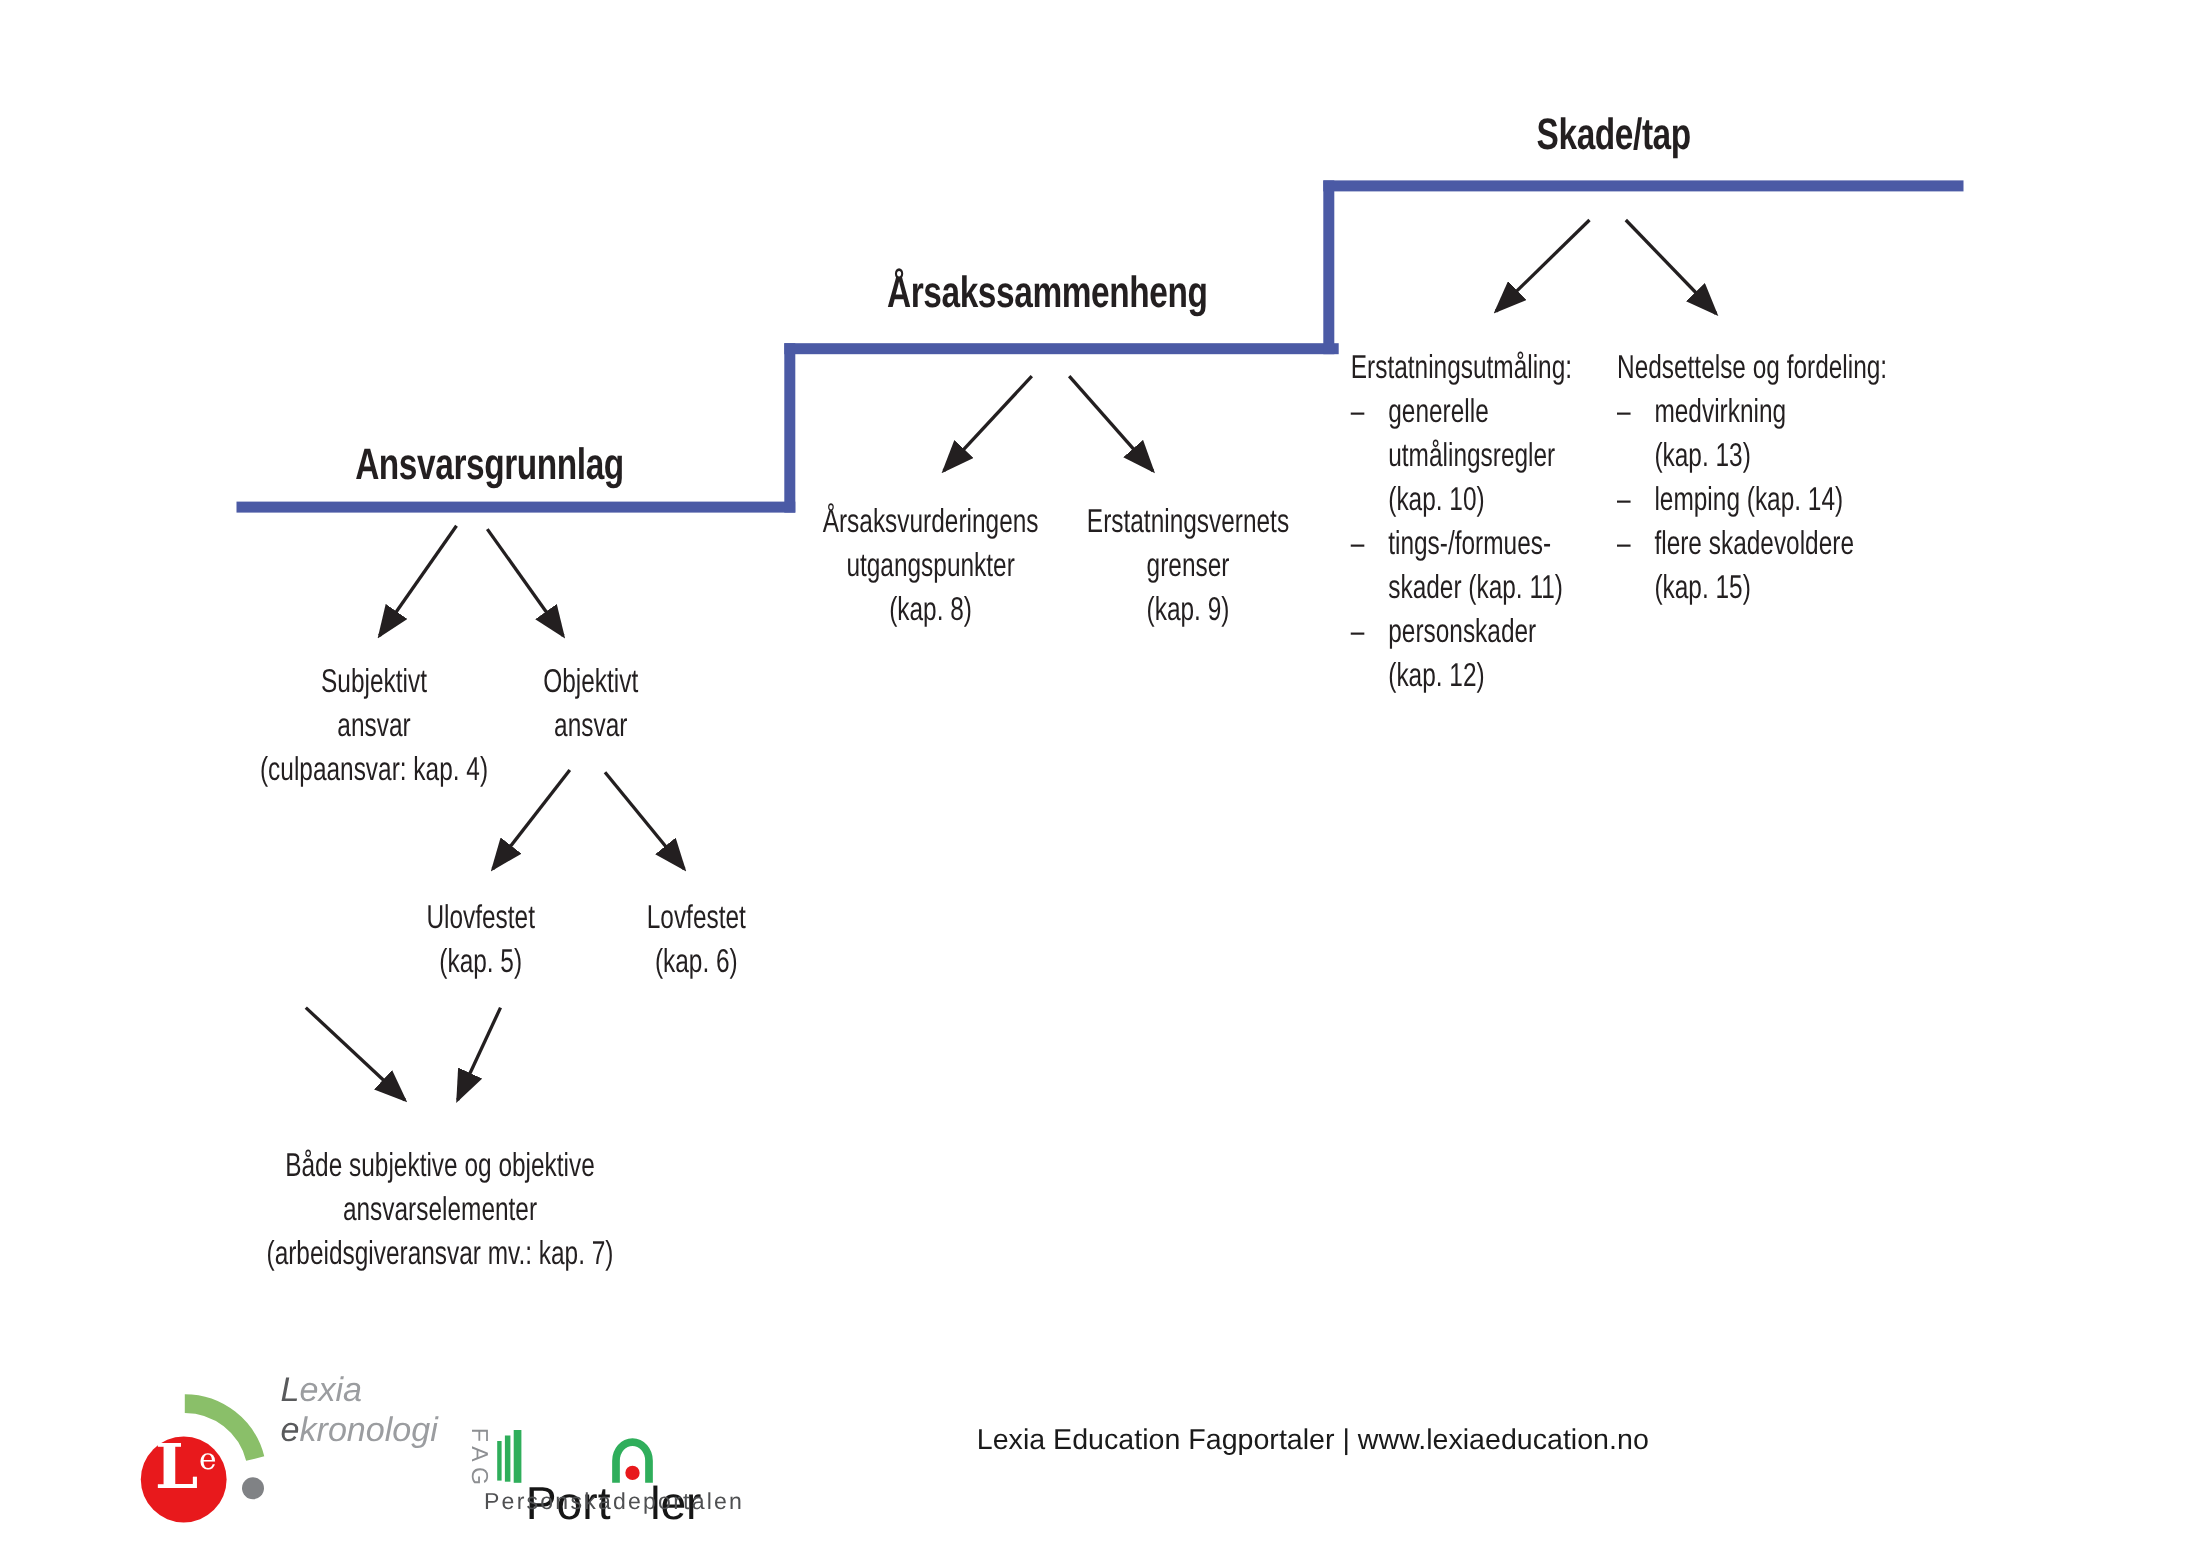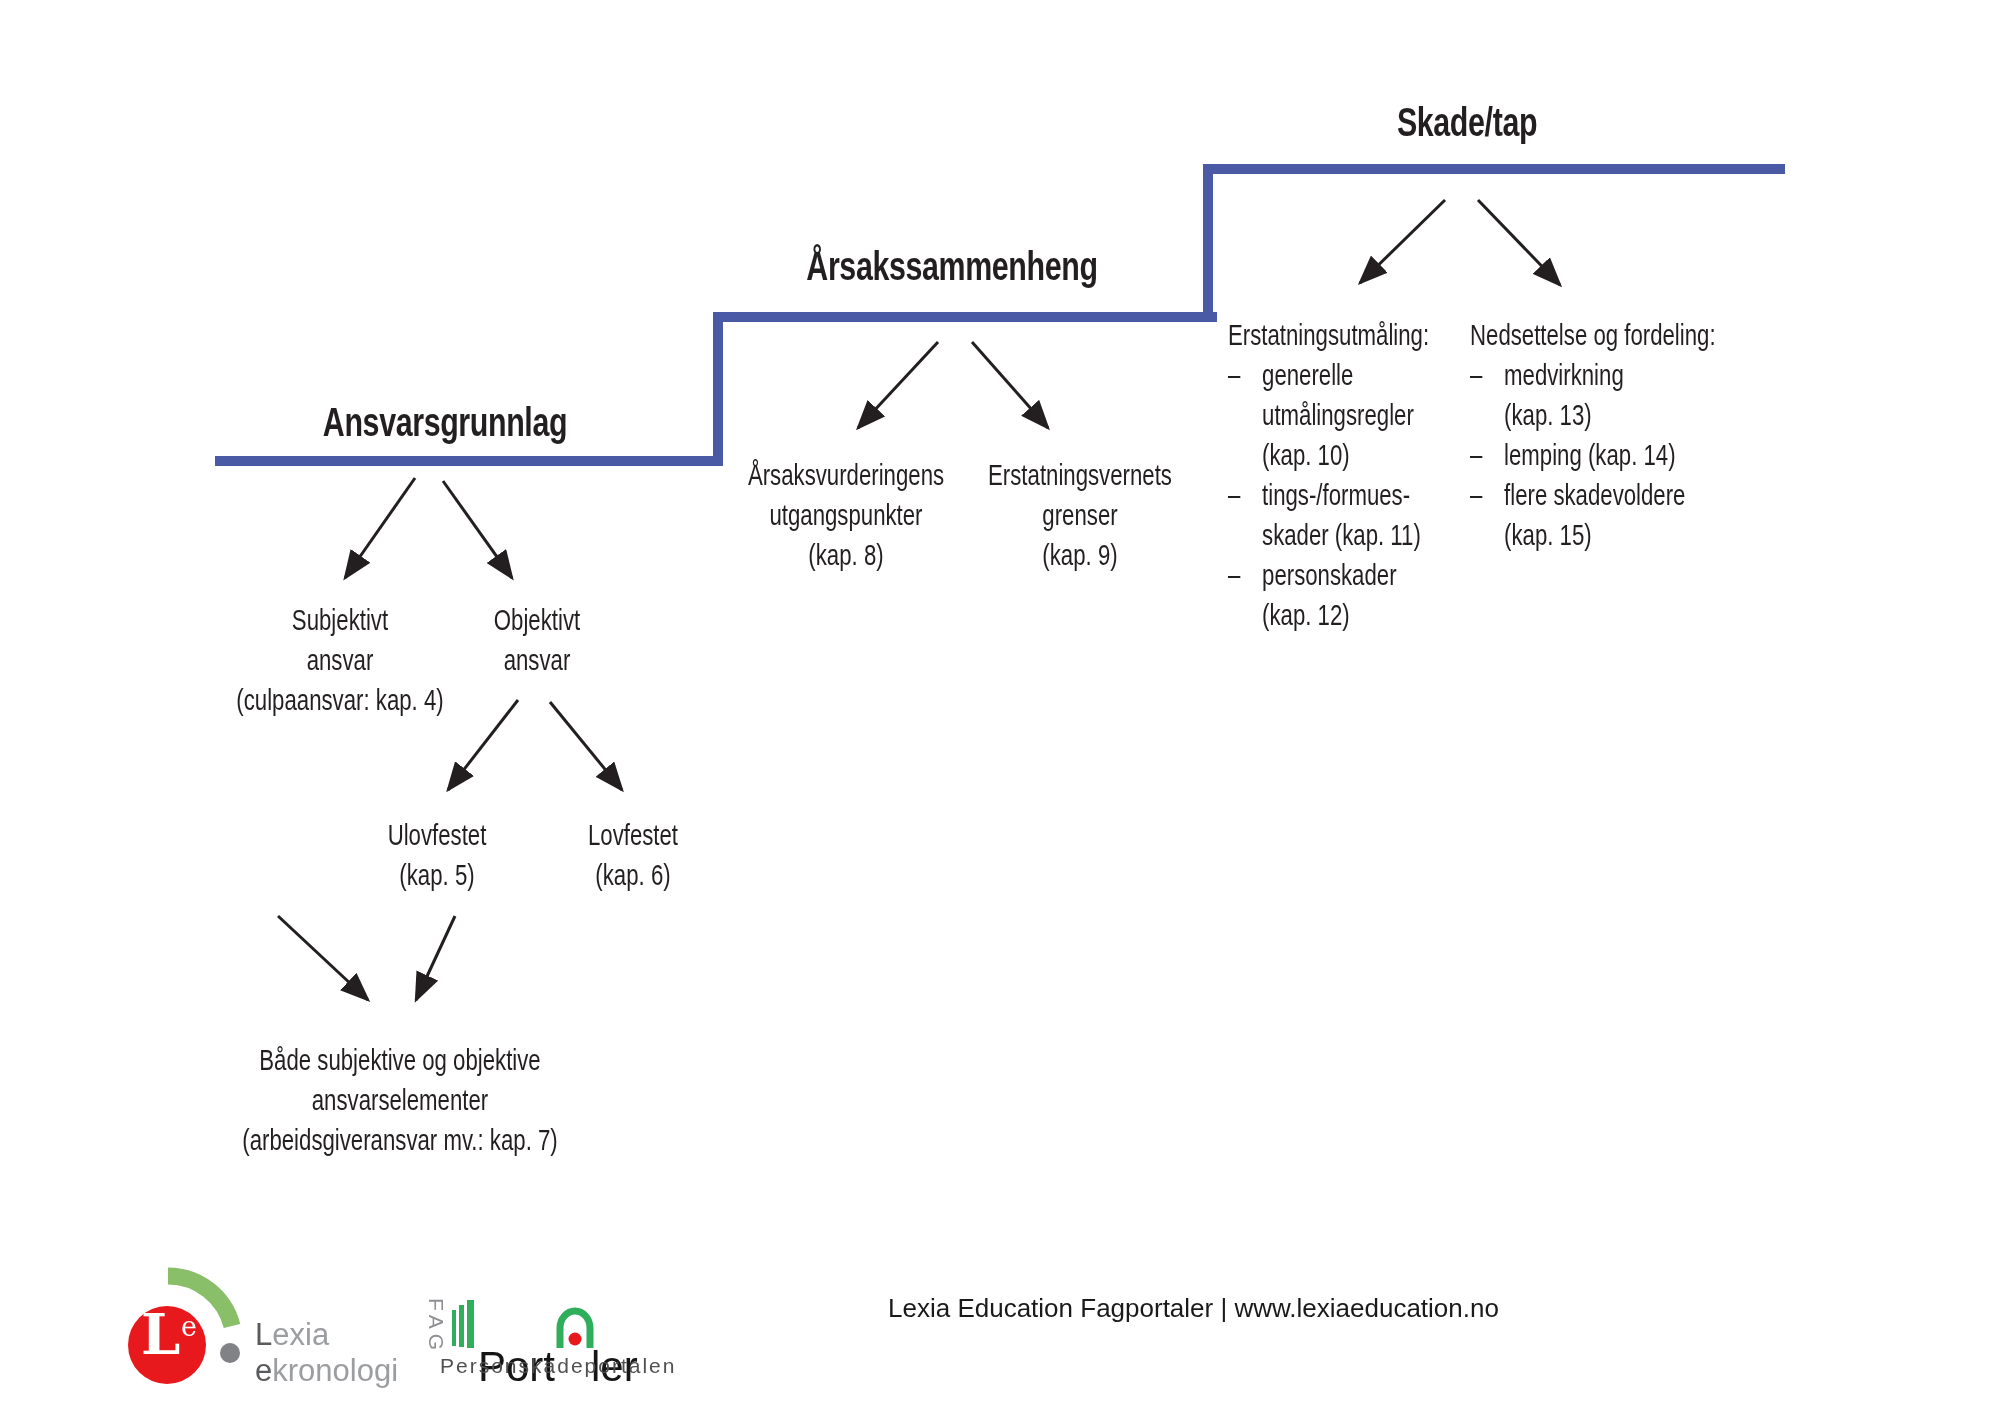--- a/index.html
+++ b/index.html
@@ -10,21 +10,21 @@
   .hdr{position:absolute;width:420px;text-align:center;font-weight:bold;font-size:40px;
        transform:scaleX(0.76);transform-origin:center top;white-space:nowrap;letter-spacing:-0.5px;}
   .node{position:absolute;width:440px;text-align:center;font-size:30px;line-height:40px;
         transform:scaleX(0.74);transform-origin:center top;white-space:nowrap;}
   .col{position:absolute;width:440px;font-size:30px;line-height:40px;
        transform:scaleX(0.74);transform-origin:left top;white-space:nowrap;}
   .col .coltitle{margin:0 0 0 0;}
   .li{position:relative;padding-left:46px;}
   .dash{position:absolute;left:0;top:0;}
   .credits{position:absolute;left:888px;top:1292px;font-size:26px;line-height:32.5px;color:#1a1a1a;}
-  .lexia-name{position:absolute;left:255px;top:1317px;font-size:31px;line-height:36px;color:#9b9da0;}
+  .lexia-name{position:absolute;left:255px;top:1246px;font-size:31px;line-height:36px;color:#9b9da0;font-style:italic;}
   .lexia-name .init{color:#595a5c;}
   .monogram{position:absolute;left:141px;top:1306px;color:#ffffff;
             font-family:"DejaVu Serif",serif;font-weight:bold;font-size:56px;line-height:56px;}
   .monogram-sup{position:absolute;left:181px;top:1313px;color:#ffffff;
             font-family:"DejaVu Serif",serif;font-size:27px;line-height:27px;}
   .port-word{position:absolute;left:478px;top:1308px;font-size:42px;line-height:42px;color:#161616;letter-spacing:0px;margin-top:38px;}
   .port-word .gap{display:inline-block;width:36px;}
   .port-sub{position:absolute;left:440px;top:1354px;font-size:21px;letter-spacing:2px;color:#4f5052;}
 </style>
 </head>

